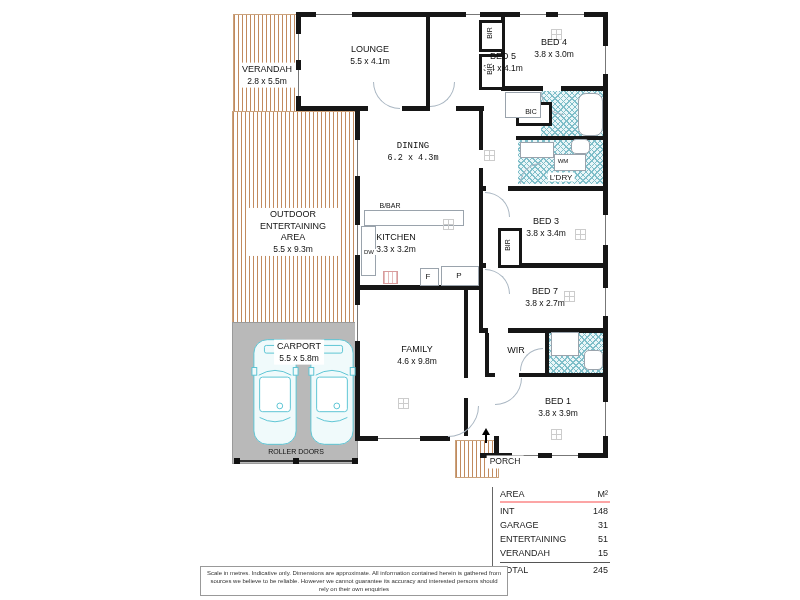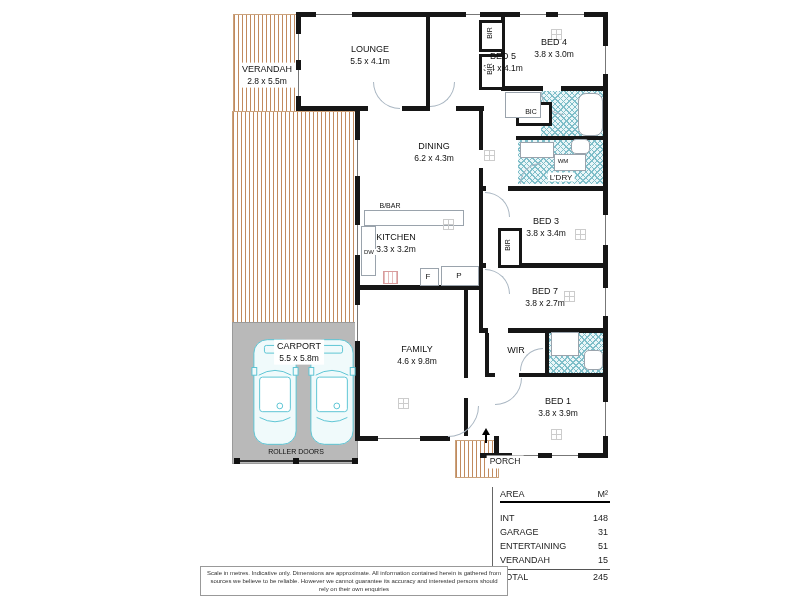--- a/index.html
+++ b/index.html
@@ -34,21 +34,21 @@
   .vent{position:absolute;width:9px;height:9px;border:1px solid #ccc;
         background:linear-gradient(#0000 0 4px,#ccc 4px 5px,#0000 5px) ,linear-gradient(90deg,#0000 0 4px,#ccc 4px 5px,#0000 5px);}
   .rollerline{position:absolute;height:2px;background:#333;}
   .rollersq{position:absolute;width:6px;height:6px;background:#111;}
   .arrow-head{position:absolute;width:0;height:0;border-left:4px solid transparent;
               border-right:4px solid transparent;border-bottom:7px solid #000;}
   .arrow-stem{position:absolute;width:2px;height:8px;background:#000;}
   .area-table{position:absolute;left:492px;top:487px;width:118px;font-size:9px;color:#222;}
   .at-inner{border-left:1px solid #666;padding-left:7px;}
   .at-row{display:flex;justify-content:space-between;padding:2px 2px 2px 0;}
-  .at-head{border-bottom:2px solid #000000;margin-bottom:8px;}
+  .at-head{border-bottom:2px solid #fca5a5;margin-bottom:1px;}
   .at-total{border-top:1.5px solid #555;margin-top:2px;}
   .address{position:absolute;left:150px;top:544px;width:320px;text-align:center;
            font-size:13.5px;color:#222;}
   .disclaimer{position:absolute;left:200px;top:566px;width:298px;border:1px solid #999;
               font-size:6px;line-height:1.35;text-align:center;color:#333;padding:2px 4px;background:#fff;}
 </style>
 </head>
 <body>
 
 <div class="canvas">
@@ -186,27 +186,31 @@
     <div class="rd">5.5 x 4.1m</div>
   </div>
   <div class="room-label" style="left:455px;top:62px;margin-left:48px;">
     <div class="rn">BED 5</div>
     <div class="rd">3.4 x 4.1m</div>
   </div>
   <div class="room-label" style="left:554px;top:48px;">
     <div class="rn">BED 4</div>
     <div class="rd">3.8 x 3.0m</div>
   </div>
-  <div class="room-label" style="left:434px;top:152px;">
+  <div class="room-label" style="left:413px;top:152px;font-family:Liberation Mono, monospace;">
     <div class="rn">DINING</div>
     <div class="rd">6.2 x 4.3m</div>
   </div>
   <div class="room-label" style="left:396px;top:243px;">
     <div class="rn">KITCHEN</div>
     <div class="rd">3.3 x 3.2m</div>
+  </div>
+  <div class="room-label boxed" style="left:293px;top:232px;">
+    <div class="rn wrap">OUTDOOR ENTERTAINING AREA</div>
+    <div class="rd">5.5 x 9.3m</div>
   </div>
   <div class="room-label" style="left:546px;top:227px;">
     <div class="rn">BED 3</div>
     <div class="rd">3.8 x 3.4m</div>
   </div>
   <div class="room-label" style="left:545px;top:297px;">
     <div class="rn">BED 7</div>
     <div class="rd">3.8 x 2.7m</div>
   </div>
   <div class="room-label boxed" style="left:299px;top:352px;">

